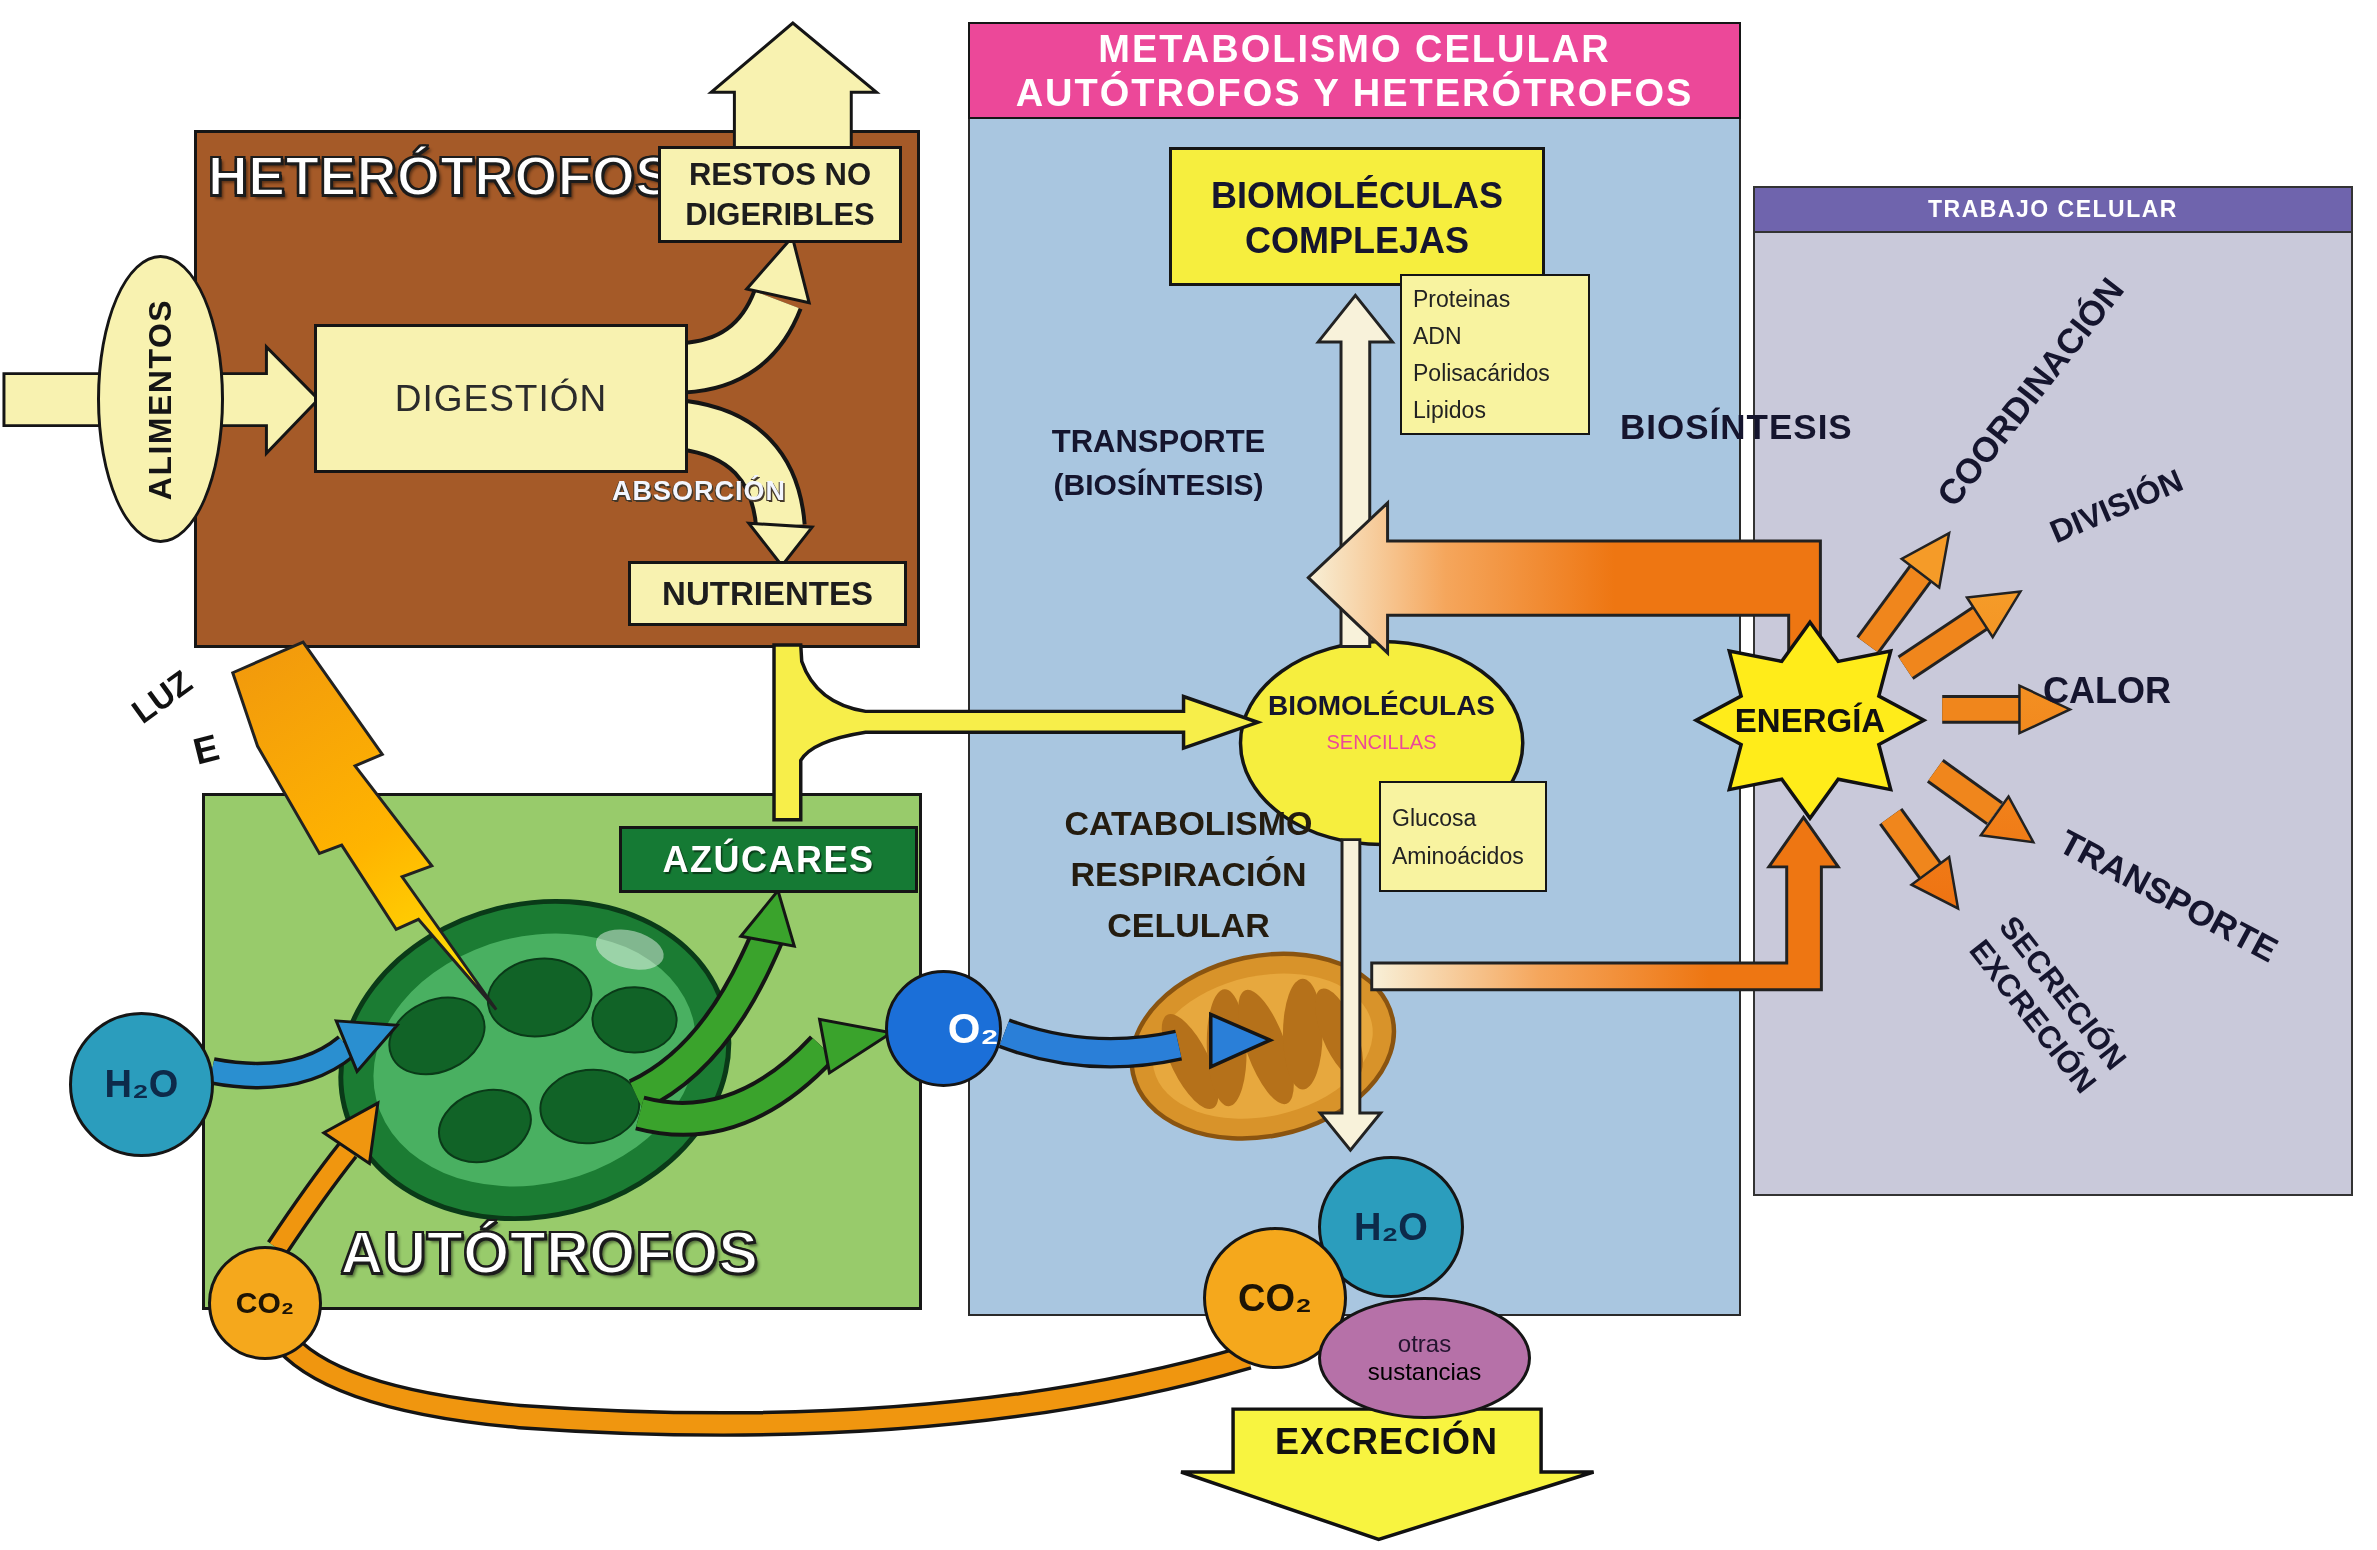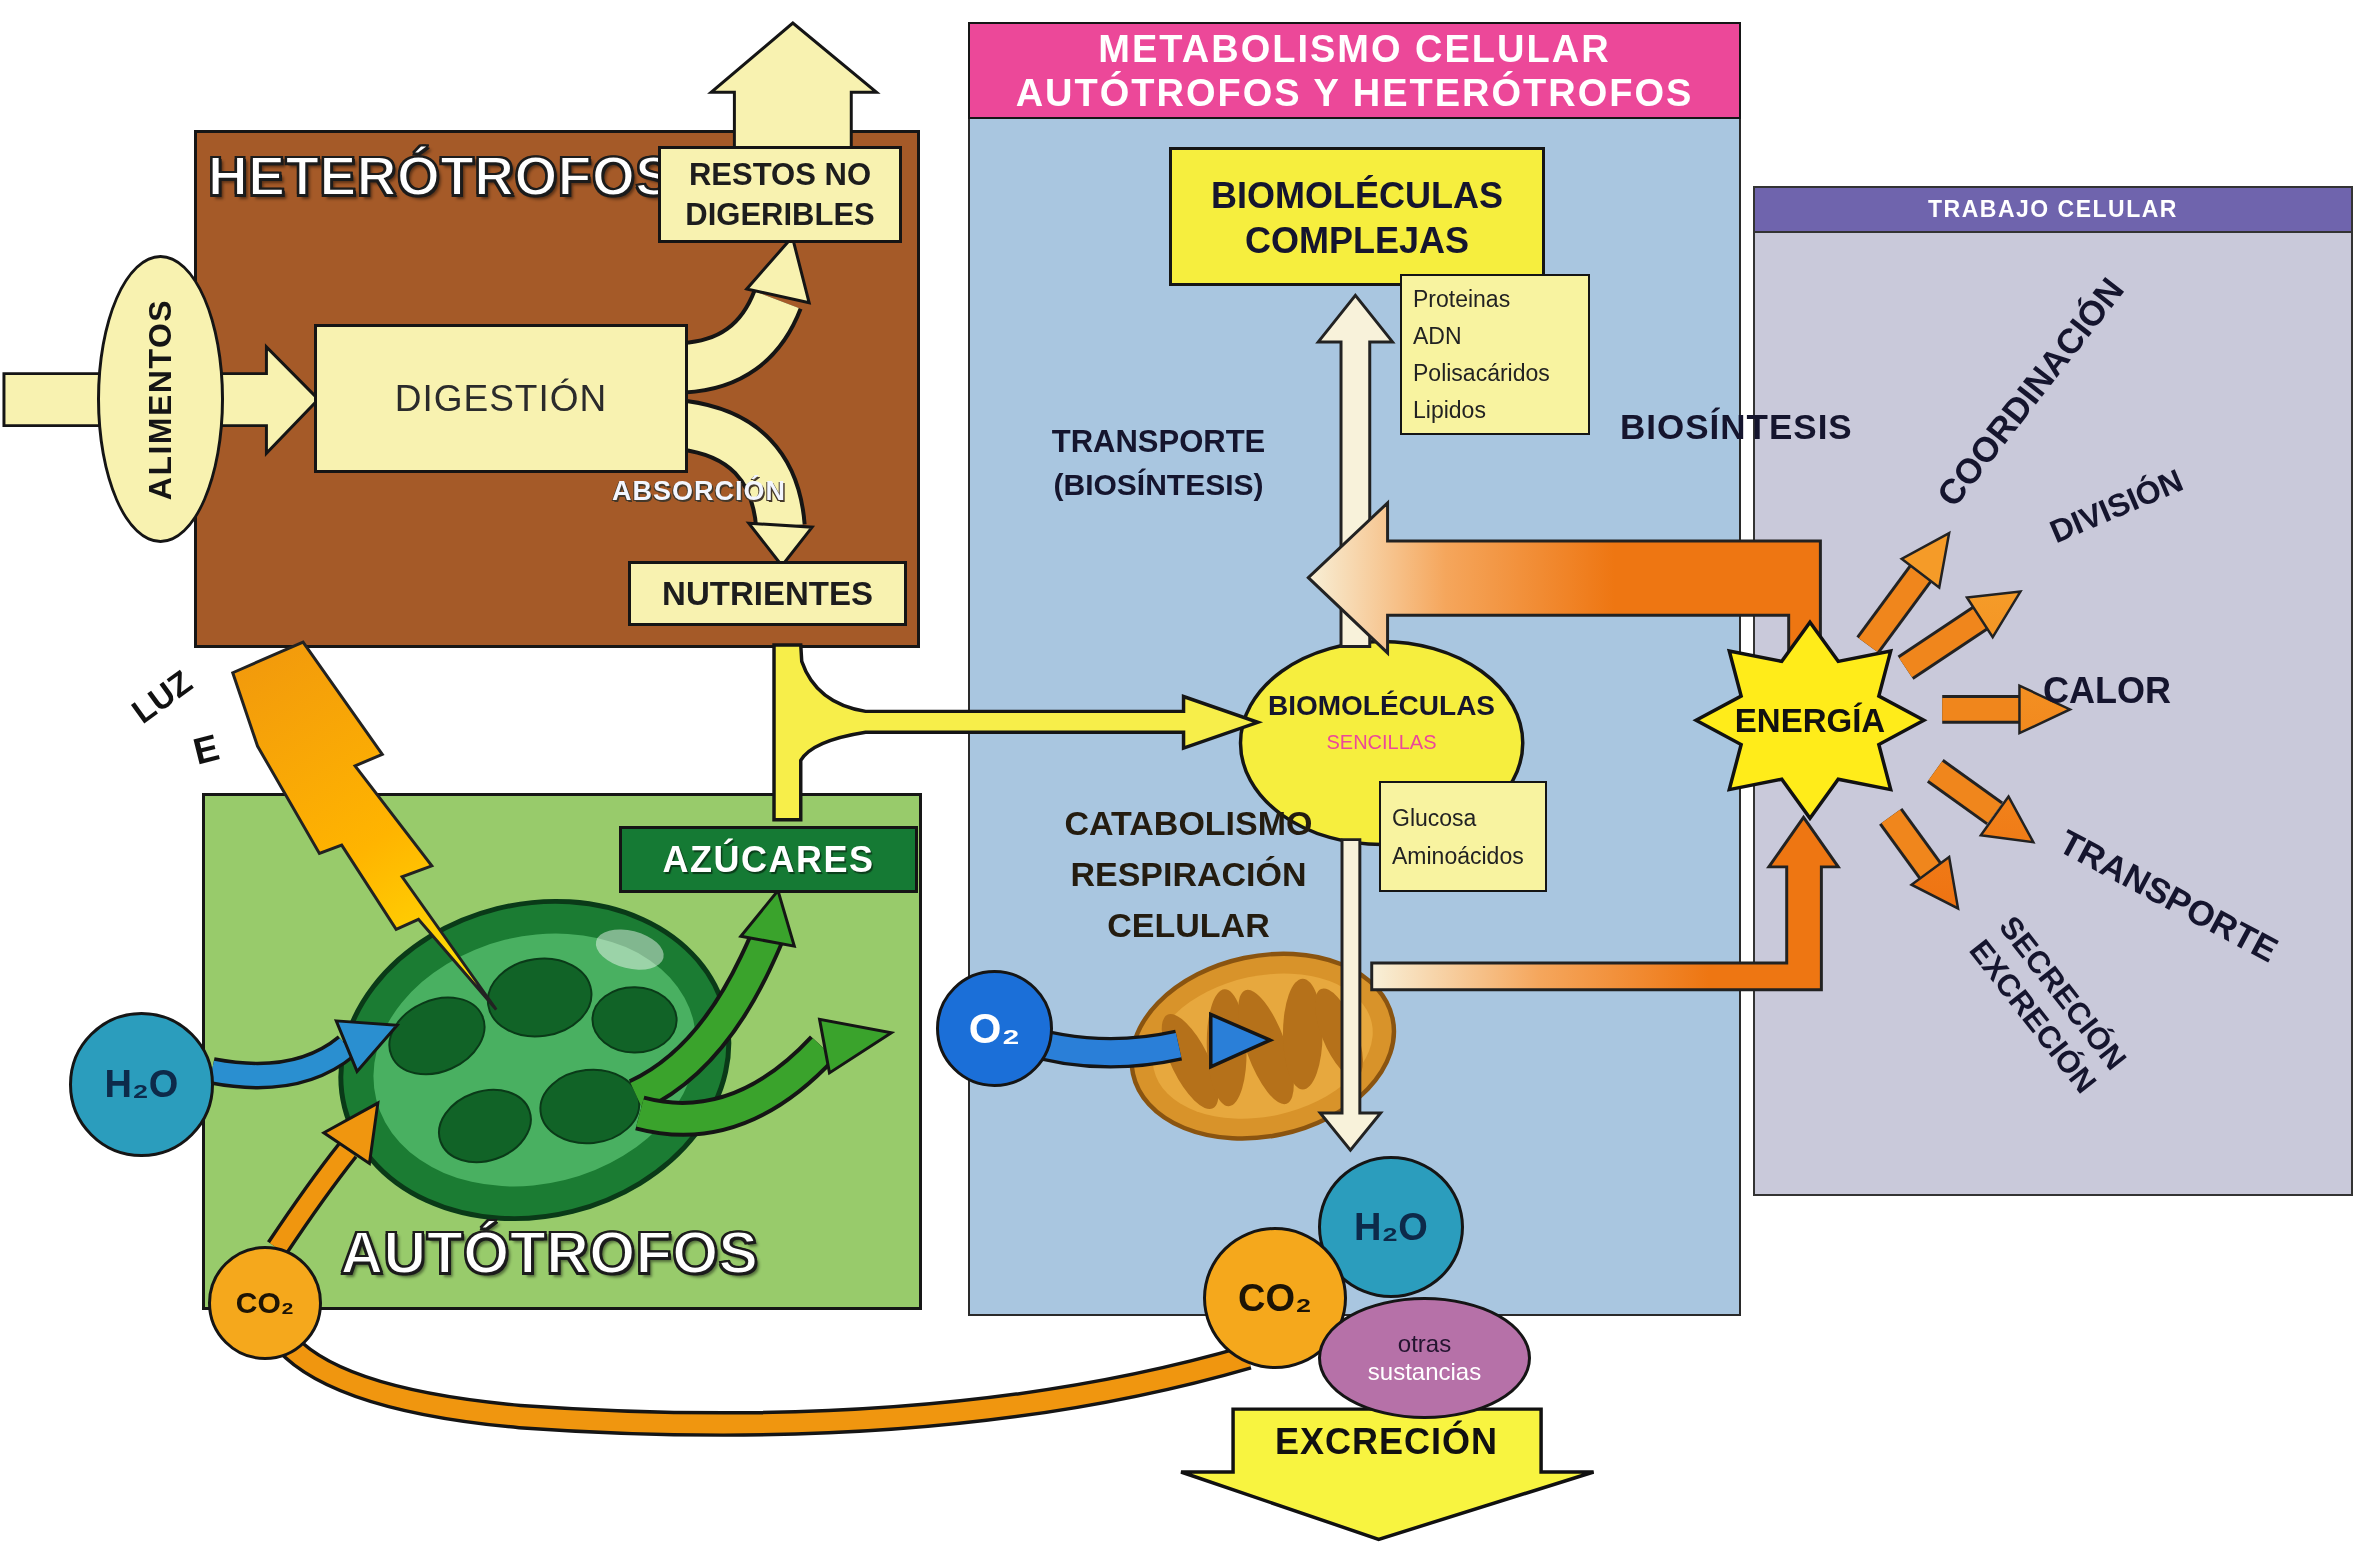--- a/index.html
+++ b/index.html
@@ -181,21 +181,21 @@
 
 <div class="lbl outline-title" style="left:277px;top:1219px;width:545px;text-align:center;font-size:59px;">AUTÓTROFOS</div>
 
 <div class="lbl" style="left:130px;top:678px;font-size:33px;color:#111;transform:rotate(-36deg);">LUZ</div>
 <div class="lbl" style="left:194px;top:729px;font-size:37px;color:#111;transform:rotate(-14deg);">E</div>
 
 <div class="circle" style="left:69px;top:1012px;width:145px;height:145px;background:#2b9dbd;">
   <span style="font-size:38px;color:#0d2a4a;">H₂O</span>
 </div>
 
-<div class="circle" style="left:936px;top:970px;width:117px;height:117px;background:#1b6fd8;">
+<div class="circle" style="left:885px;top:970px;width:117px;height:117px;background:#1b6fd8;justify-content:flex-end;">
   <span style="font-size:42px;color:#fff;">O₂</span>
 </div>
 
 <div class="circle" style="left:208px;top:1246px;width:114px;height:114px;background:#f5a81c;">
   <span style="font-size:30px;color:#1d1405;">CO₂</span>
 </div>
 
 <div class="box" style="left:1169px;top:147px;width:376px;height:139px;background:#f6ee3e;">
   <div style="font-size:36px;font-weight:bold;line-height:49px;color:#15152e;">BIOMOLÉCULAS</div>
   <div style="font-size:36px;font-weight:bold;line-height:42px;color:#15152e;">COMPLEJAS</div>
@@ -234,21 +234,21 @@
 <div class="circle" style="left:1318px;top:1156px;width:146px;height:142px;background:#2b9dbd;">
   <span style="font-size:38px;color:#0d2a4a;">H₂O</span>
 </div>
 
 <div class="circle" style="left:1203px;top:1227px;width:144px;height:142px;background:#f5a81c;">
   <span style="font-size:38px;color:#1d1405;">CO₂</span>
 </div>
 
 <div class="abs" style="left:1318px;top:1297px;width:207px;height:116px;background:#b671a8;border:3px solid #151515;border-radius:50%;display:flex;flex-direction:column;align-items:center;justify-content:center;text-align:center;">
   <div style="font-size:24px;color:#241430;line-height:28px;">otras</div>
-  <div style="font-size:24px;color:#ffffff;line-height:28px;">sustancias</div>
+  <div style="font-size:24px;color:#000000;line-height:28px;">sustancias</div>
 </div>
 
 <div class="lbl" style="left:1228px;top:1421px;width:317px;text-align:center;font-size:36px;color:#111;letter-spacing:1px;">EXCRECIÓN</div>
 
 <div class="lbl" style="left:1711px;top:702px;width:198px;text-align:center;font-size:33px;color:#111;">ENERGÍA</div>
 
 <div class="lbl dark" style="left:1857px;top:372px;width:347px;text-align:center;font-size:35px;font-weight:600;transform:rotate(-52deg);">COORDINACIÓN</div>
 
 <div class="lbl dark" style="left:2005px;top:488px;width:223px;text-align:center;font-size:32px;font-weight:600;transform:rotate(-23deg);">DIVISIÓN</div>
 

